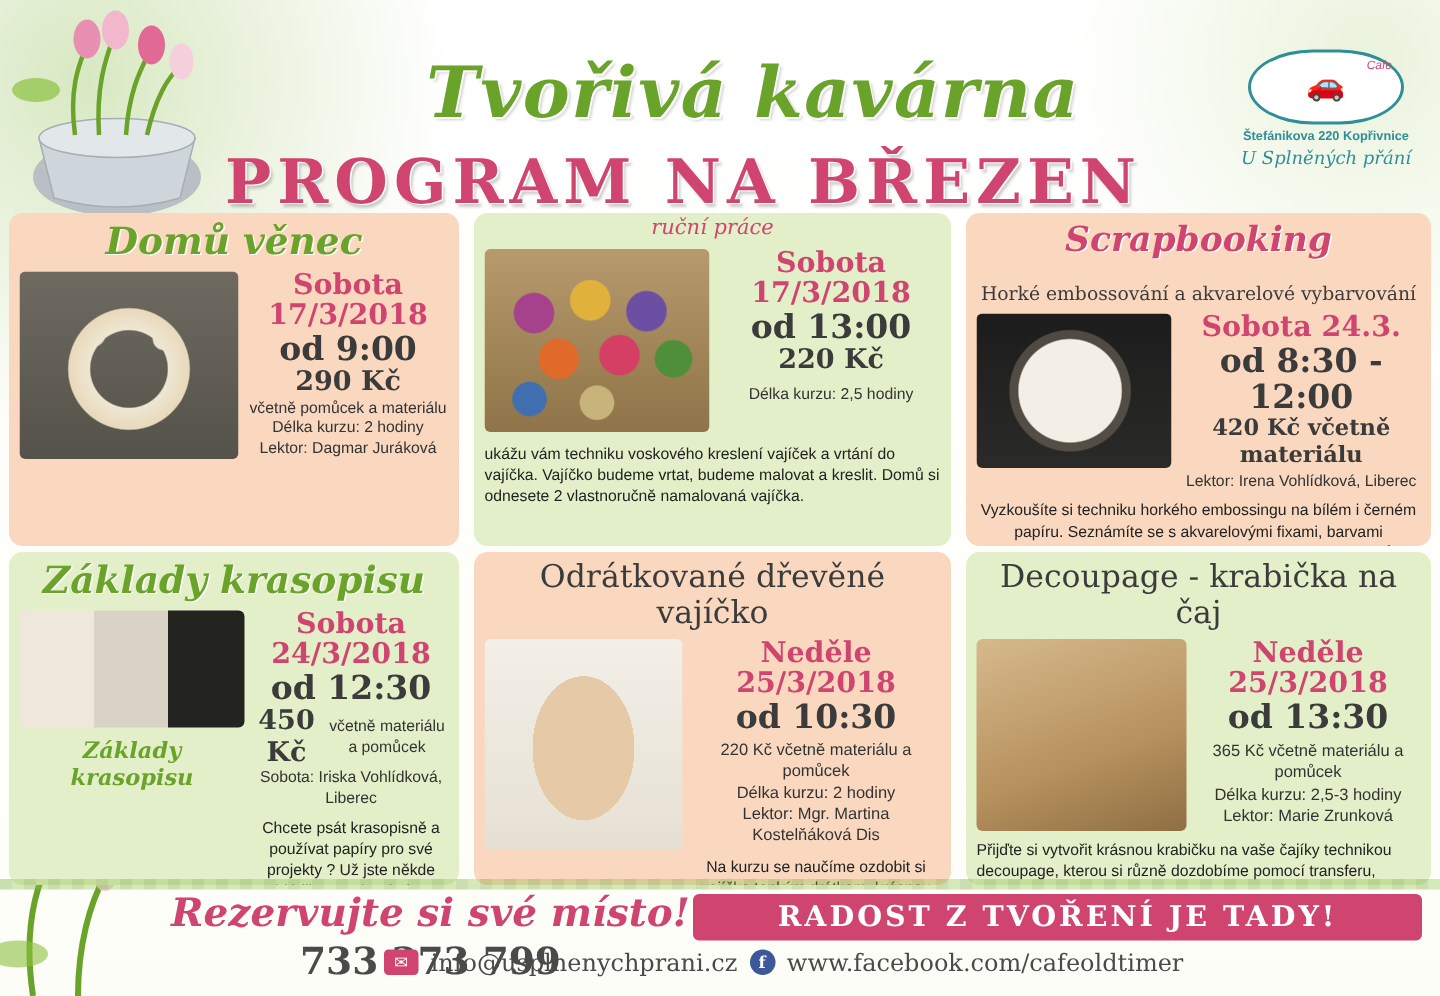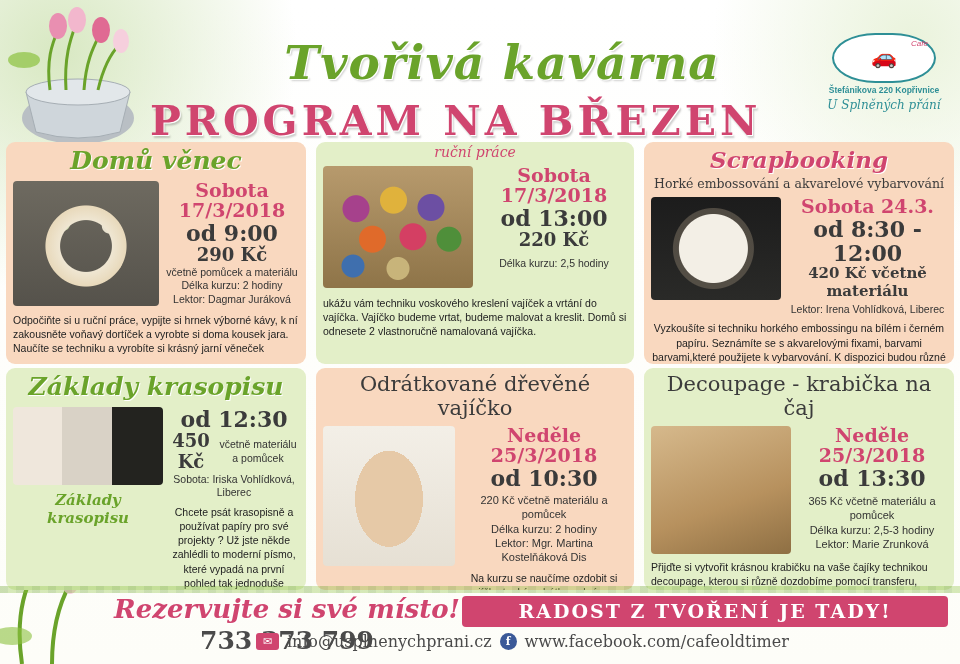--- a/index.html
+++ b/index.html
@@ -93,21 +93,21 @@
     font-size:21px; color:#3b3b3b;
   }
   .h-pink {
     font-style:italic; font-weight:bold; font-size:23px; color:#d0456f;
     text-shadow:1px 1px 0 #fff;
   }
   .h-sub {
     font-style:italic; font-size:14px; color:#d0456f; margin-top:-2px;
   }
   .h-sub2 {
-    font-size:12.5px; color:#3b3b3b; margin-top:3px;
+    font-size:12.5px; color:#3b3b3b; margin-top:15px;
   }
 
   
   .photo { border-radius:4px; background-size:cover; background-position:center; }
 
   .ph-wreath {
     background:
       radial-gradient(circle at 50% 52%, rgba(255,255,255,.0) 26%, #efe6d2 27%, #e8d9bb 41%, rgba(0,0,0,0) 42%),
       radial-gradient(circle at 34% 34%, #cfd8b0 0 7px, rgba(0,0,0,0) 8px),
       radial-gradient(circle at 66% 36%, #e9e2cf 0 7px, rgba(0,0,0,0) 8px),
@@ -253,21 +253,20 @@
         <div class="photo ph-wreath" style="width:146px;height:125px;"></div>
         <div style="flex:1;" class="center">
           <div class="day">Sobota 17/3/2018</div>
           <div class="time">od 9:00</div>
           <div class="price">290 Kč</div>
           <div class="meta">včetně pomůcek a materiálu</div>
           <div class="meta">Délka kurzu: 2 hodiny</div>
           <div class="meta">Lektor: Dagmar Juráková</div>
         </div>
       </div>
-      <div class="desc" style="margin-top:6px;">Odpočiňte si u ruční práce, vypijte si hrnek výborné kávy, k ní zakousněte voňavý dortíček a vyrobte si doma kousek jara. Naučíte se techniku a vyrobíte si krásný jarní věneček</div>
     </div>
   </div>
 
   <div class="card" id="c2">
     <div class="card-head">
       <div class="h-sub">ruční práce</div>
     </div>
     <div class="card-body">
       <div style="display:flex; gap:8px;">
         <div class="photo ph-eggs" style="width:150px;height:122px;"></div>
@@ -305,20 +304,21 @@
     <div class="card-head">
       <div class="h-script">Základy krasopisu</div>
     </div>
     <div class="card-body">
       <div style="display:flex; gap:6px;">
         <div style="width:150px;">
           <div class="photo ph-calli" style="width:150px;height:78px;"></div>
           <div class="center" style="font-family:'DejaVu Serif',serif;font-style:italic;font-weight:bold;font-size:15px;color:#6aa32a;margin-top:6px;">Základy krasopisu</div>
         </div>
         <div style="flex:1;" class="center">
+          <div class="day">Sobota 24/3/2018</div>
           <div class="time">od 12:30</div>
           <div style="display:flex;align-items:center;justify-content:center;gap:4px;">
             <span class="price">450 Kč</span>
             <span class="meta">včetně materiálu a pomůcek</span>
           </div>
           <div class="meta">Sobota: Iriska Vohlídková, Liberec</div>
           <div class="desc" style="margin-top:5px;">Chcete psát krasopisně a používat papíry pro své projekty ? Už jste někde zahlédli to moderní písmo, které vypadá na první pohled tak jednoduše napsané?</div>
         </div>
       </div>
 

